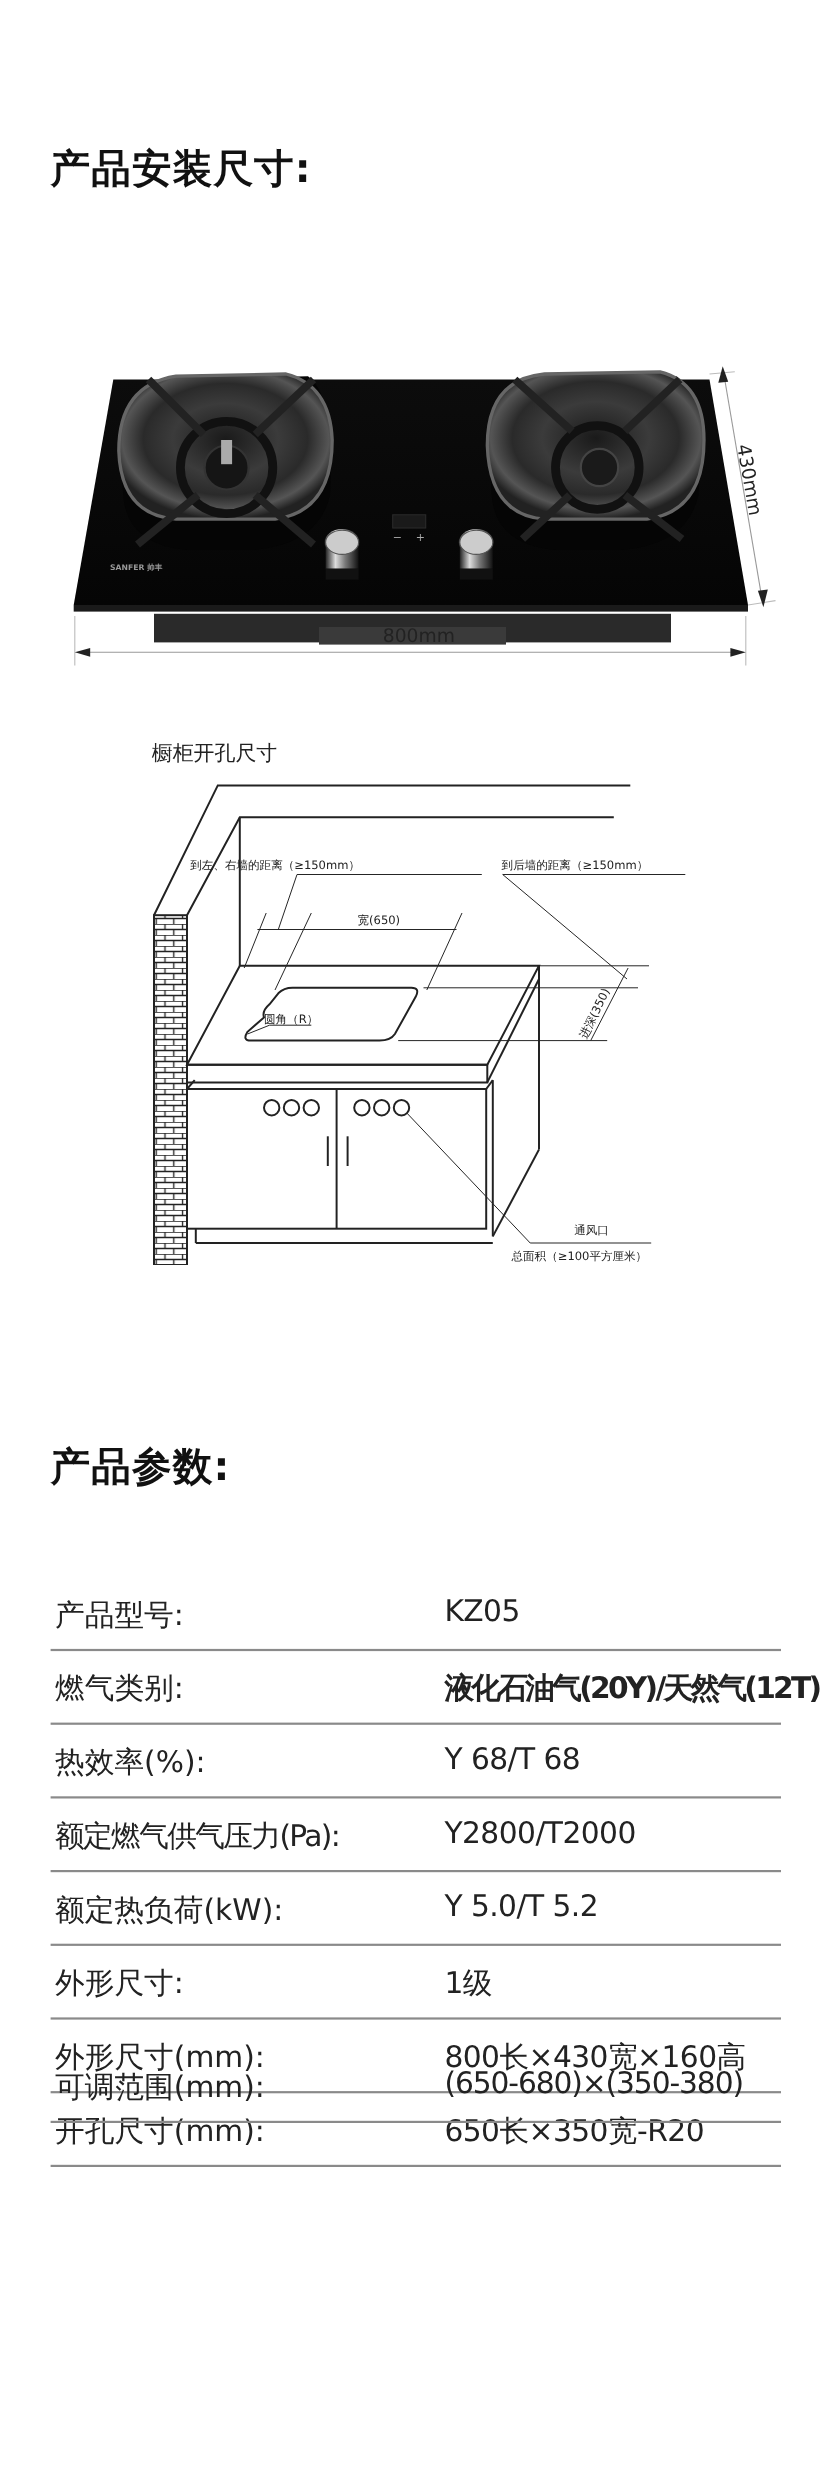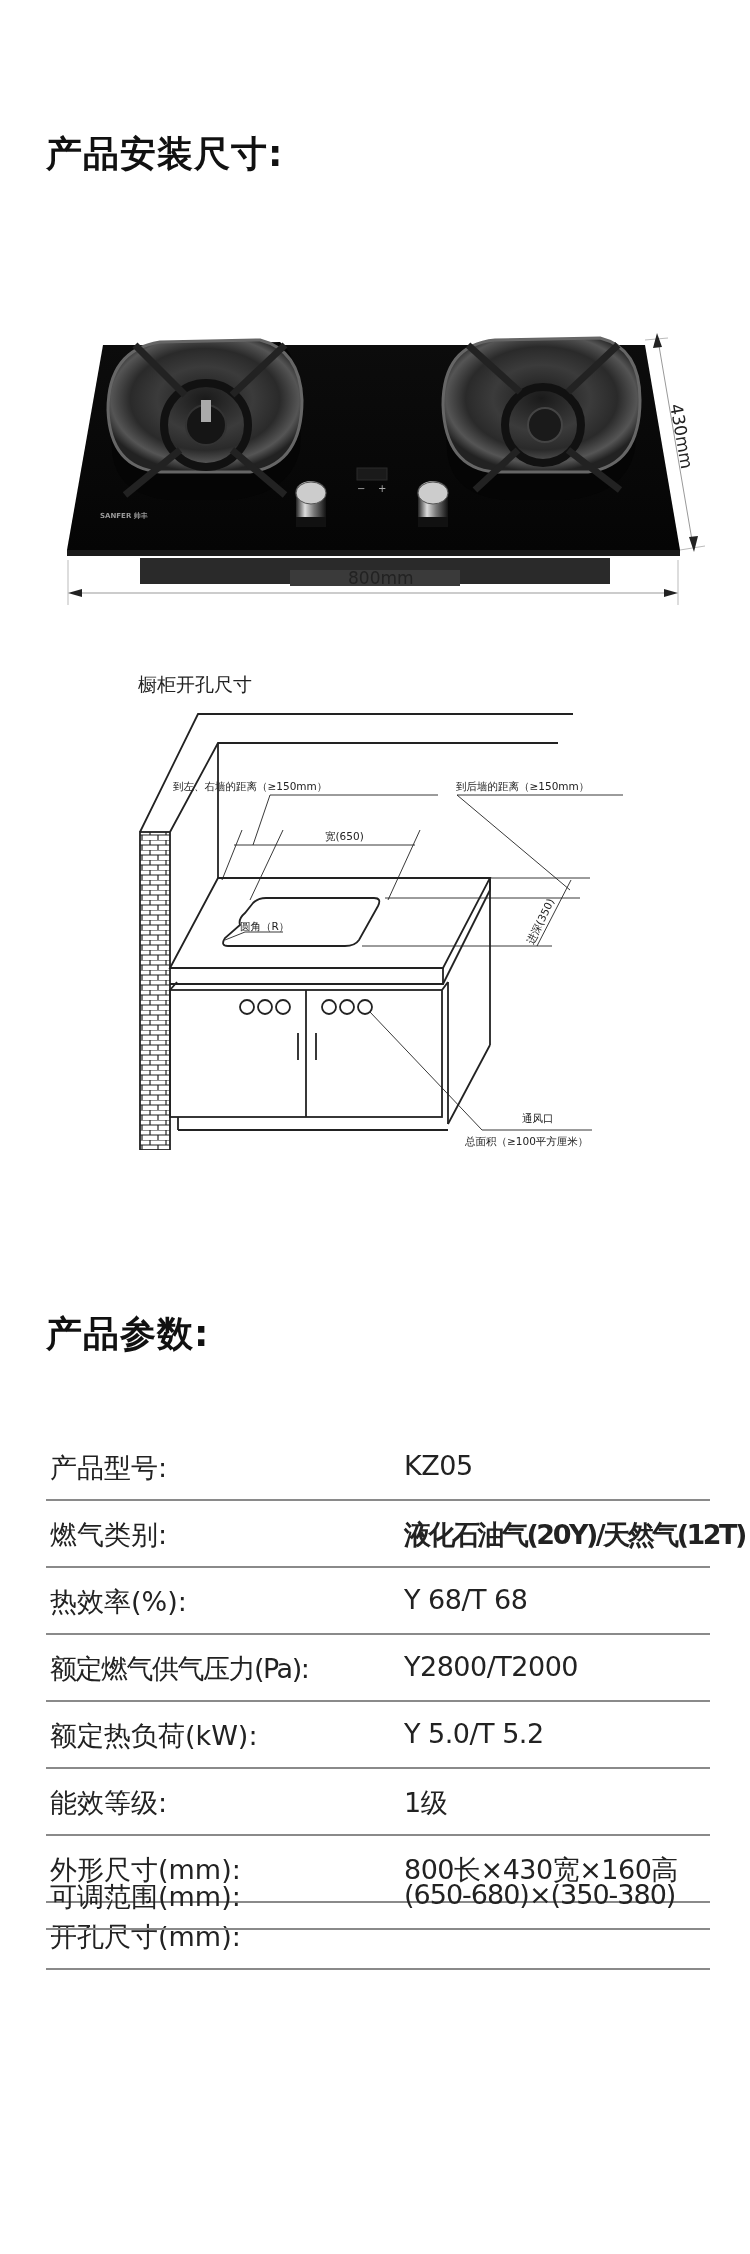--- a/index.html
+++ b/index.html
@@ -196,27 +196,28 @@
   </div>
   <div class="spec-row" style="top:1633px;">
     <span class="spec-label" style="letter-spacing:-1.5px;">额定燃气供气压力(Pa):</span>
     <span class="spec-value">Y2800/T2000</span>
   </div>
   <div class="spec-row" style="top:1700px;">
     <span class="spec-label">额定热负荷(kW):</span>
     <span class="spec-value">Y 5.0/T 5.2</span>
   </div>
   <div class="spec-row" style="top:1767px;">
-    <span class="spec-label">能效等级:</span>
+    <span class="spec-label">外形尺寸:</span>
     <span class="spec-value">1级</span>
   </div>
   <div class="spec-row" style="top:1834px;">
     <span class="spec-label">外形尺寸(mm):</span>
     <span class="spec-value">800长×430宽×160高</span>
   </div>
   <div class="spec-row" style="top:1901px;">
     <span class="spec-label">开孔尺寸(mm):</span>
+    <span class="spec-value">650长×350宽-R20</span>
   </div>
   <div class="spec-row" style="top:1861px;text-align:right;">
     <span class="spec-label">可调范围(mm):</span>
     <span class="spec-value" style="letter-spacing:-1px;">(650-680)×(350-380)</span>
   </div>
 </div>
 
 </body></html>

